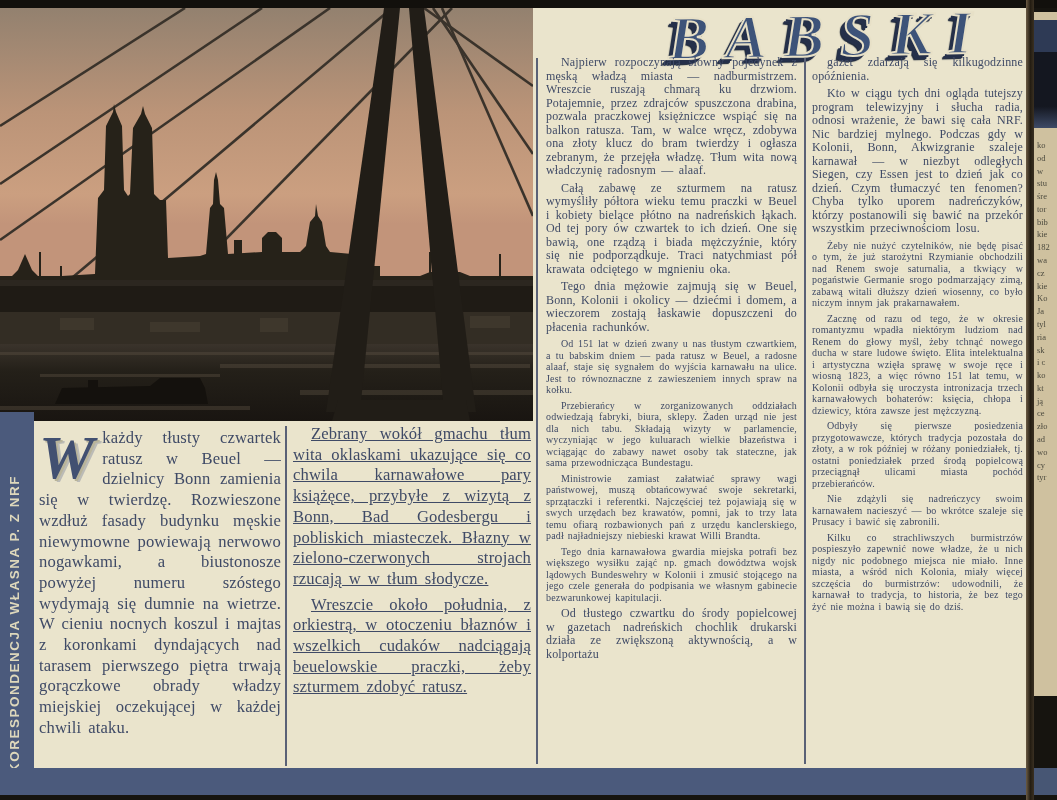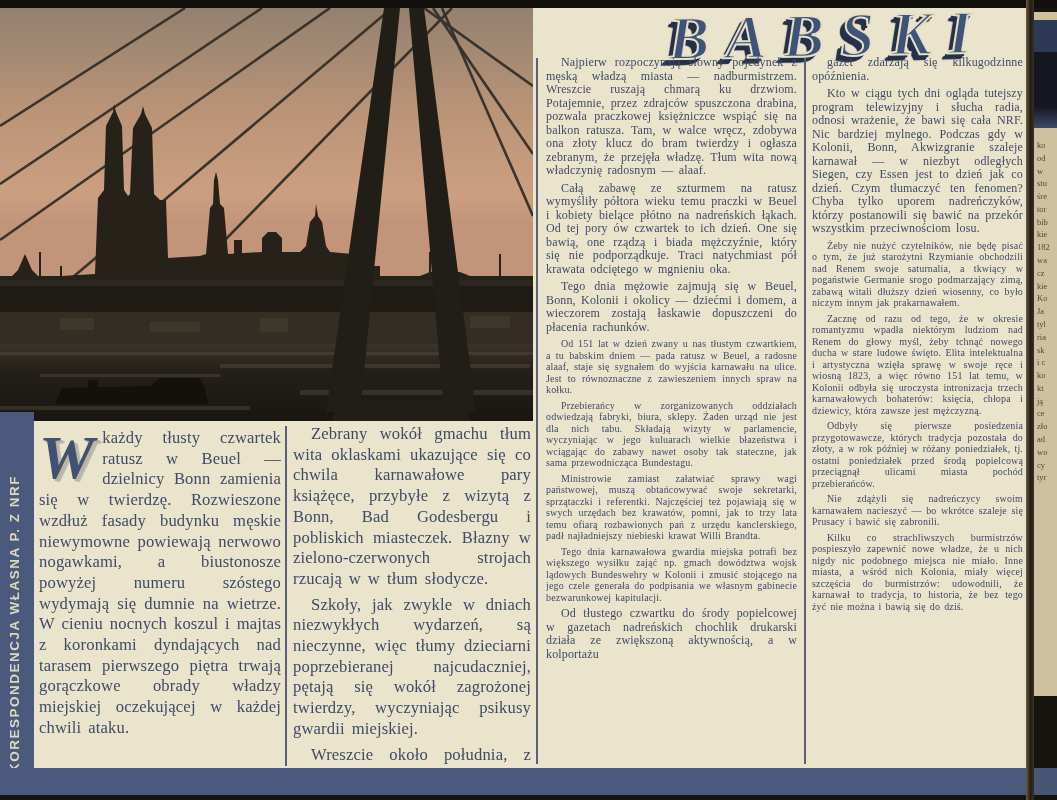--- a/index.html
+++ b/index.html
@@ -41,21 +41,21 @@
   .rule.r1{left:536px;top:58px;height:706px;}
   .rule.r2{left:804px;top:58px;height:706px;}
   .rule.r3{left:285px;top:426px;height:340px;}
   .col{position:absolute;color:var(--ink);text-align:justify;}
   .col p{margin:0 0 4px 0;text-indent:15px;font-size:12px;line-height:13.5px;
     word-spacing:2.2px;letter-spacing:.15px;}
   .col p.small{font-size:10px;line-height:11.5px;word-spacing:1.4px;}
   .colA{left:546px;top:56px;width:251px;height:710px;overflow:hidden;}
   .colB{left:812px;top:56px;width:211px;height:710px;overflow:hidden;}
   .introA{left:39px;top:428px;width:242px;height:338px;overflow:hidden;}
-  .introB{left:293px;top:424px;width:238px;height:342px;overflow:hidden;}
+  .introB{left:293px;top:424px;width:238px;height:342px;overflow:hidden;text-decoration:underline;}
   .introA p,.introB p{font-size:16.6px;line-height:20.7px;text-indent:18px;word-spacing:2.6px;margin:0 0 5px 0;}
   .introA p.lead{text-indent:0;}
   .dropcap{float:left;font-size:62px;line-height:50px;font-weight:bold;font-style:italic;
     color:#425071;padding:4px 8px 0 0;text-shadow:2px 2px 0 #b9b49a,4px 3px 0 #7d84996e;}
 </style>
 </head>
 <body>
 
 <div class="stage">
 
@@ -148,21 +148,20 @@
 
   <div class="rule r1"></div>
   <div class="rule r2"></div>
   <div class="rule r3"></div>
 
   <div class="col introA">
     <p class="lead"><span class="dropcap">W</span><span>każdy tłusty czwartek ratusz w Beuel — dzielnicy Bonn zamienia się w twierdzę. Rozwieszone wzdłuż fasady budynku męskie niewymowne powiewają nerwowo nogawkami, a biustonosze powyżej numeru szóstego wydymają się dumnie na wietrze. W cieniu nocnych koszul i majtas z koronkami dyndających nad tarasem pierwszego piętra trwają gorączkowe obrady władzy miejskiej oczekującej w każdej chwili ataku.</span></p>
   </div>
   <div class="col introB">
       <p>Zebrany wokół gmachu tłum wita oklaskami ukazujące się co chwila karnawałowe pary książęce, przybyłe z wizytą z Bonn, Bad Godesbergu i pobliskich miasteczek. Błazny w zielono-czerwonych strojach rzucają w w tłum słodycze.</p>
-      <p>Szkoły, jak zwykle w dniach niezwykłych wydarzeń, są nieczynne, więc tłumy dzieciarni poprzebieranej najcudaczniej, pętają się wokół zagrożonej twierdzy, wyczyniając psikusy gwardii miejskiej.</p>
       <p>Wreszcie około południa, z orkiestrą, w otoczeniu błaznów i wszelkich cudaków nadciągają beuelowskie praczki, żeby szturmem zdobyć ratusz.</p>
     </div>
 
   <div class="col colA">
       <p>Najpierw rozpoczynają słowny pojedynek z męską władzą miasta — nadburmistrzem. Wreszcie ruszają chmarą ku drzwiom. Potajemnie, przez zdrajców spuszczona drabina, pozwala praczkowej księżniczce wspiąć się na balkon ratusza. Tam, w walce wręcz, zdobywa ona złoty klucz do bram twierdzy i ogłasza zebranym, że przejęła władzę. Tłum wita nową władczynię radosnym — alaaf.</p>
       <p>Całą zabawę ze szturmem na ratusz wymyśliły półtora wieku temu praczki w Beuel i kobiety bielące płótno na nadreńskich łąkach. Od tej pory ów czwartek to ich dzień. One się bawią, one rządzą i biada mężczyźnie, który się nie podporządkuje. Traci natychmiast pół krawata odciętego w mgnieniu oka.</p>
       <p>Tego dnia mężowie zajmują się w Beuel, Bonn, Kolonii i okolicy — dziećmi i domem, a wieczorem zostają łaskawie dopuszczeni do płacenia rachunków.</p>
       <p class="small">Od 151 lat w dzień zwany u nas tłustym czwartkiem, a tu babskim dniem — pada ratusz w Beuel, a radosne alaaf, staje się sygnałem do wyjścia karnawału na ulice. Jest to równoznaczne z zawieszeniem innych spraw na kołku.</p>
       <p class="small">Przebierańcy w zorganizowanych oddziałach odwiedzają fabryki, biura, sklepy. Żaden urząd nie jest dla nich tabu. Składają wizyty w parlamencie, wyczyniając w jego kuluarach wielkie błazeństwa i wciągając do zabawy nawet osoby tak stateczne, jak sama przewodnicząca Bundestagu.</p>
       <p class="small">Ministrowie zamiast załatwiać sprawy wagi państwowej, muszą obtańcowywać swoje sekretarki, sprzątaczki i referentki. Najczęściej też pojawiają się w swych urzędach bez krawatów, pomni, jak to trzy lata temu ofiarą rozbawionych pań z urzędu kanclerskiego, padł najładniejszy niebieski krawat Willi Brandta.</p>

